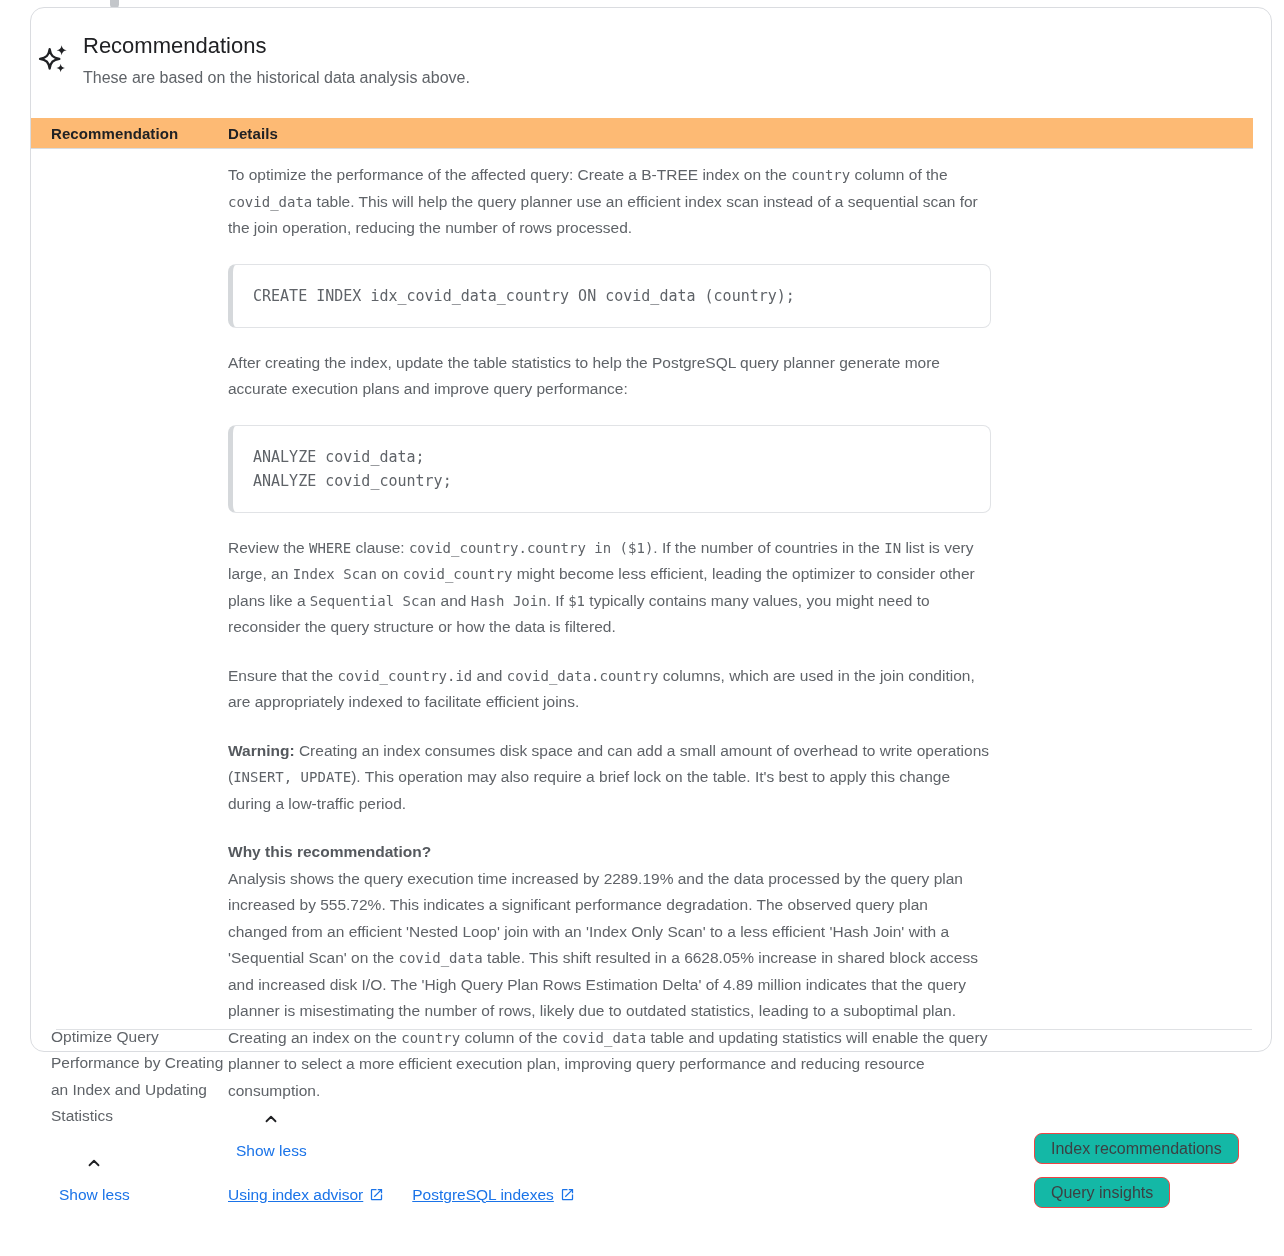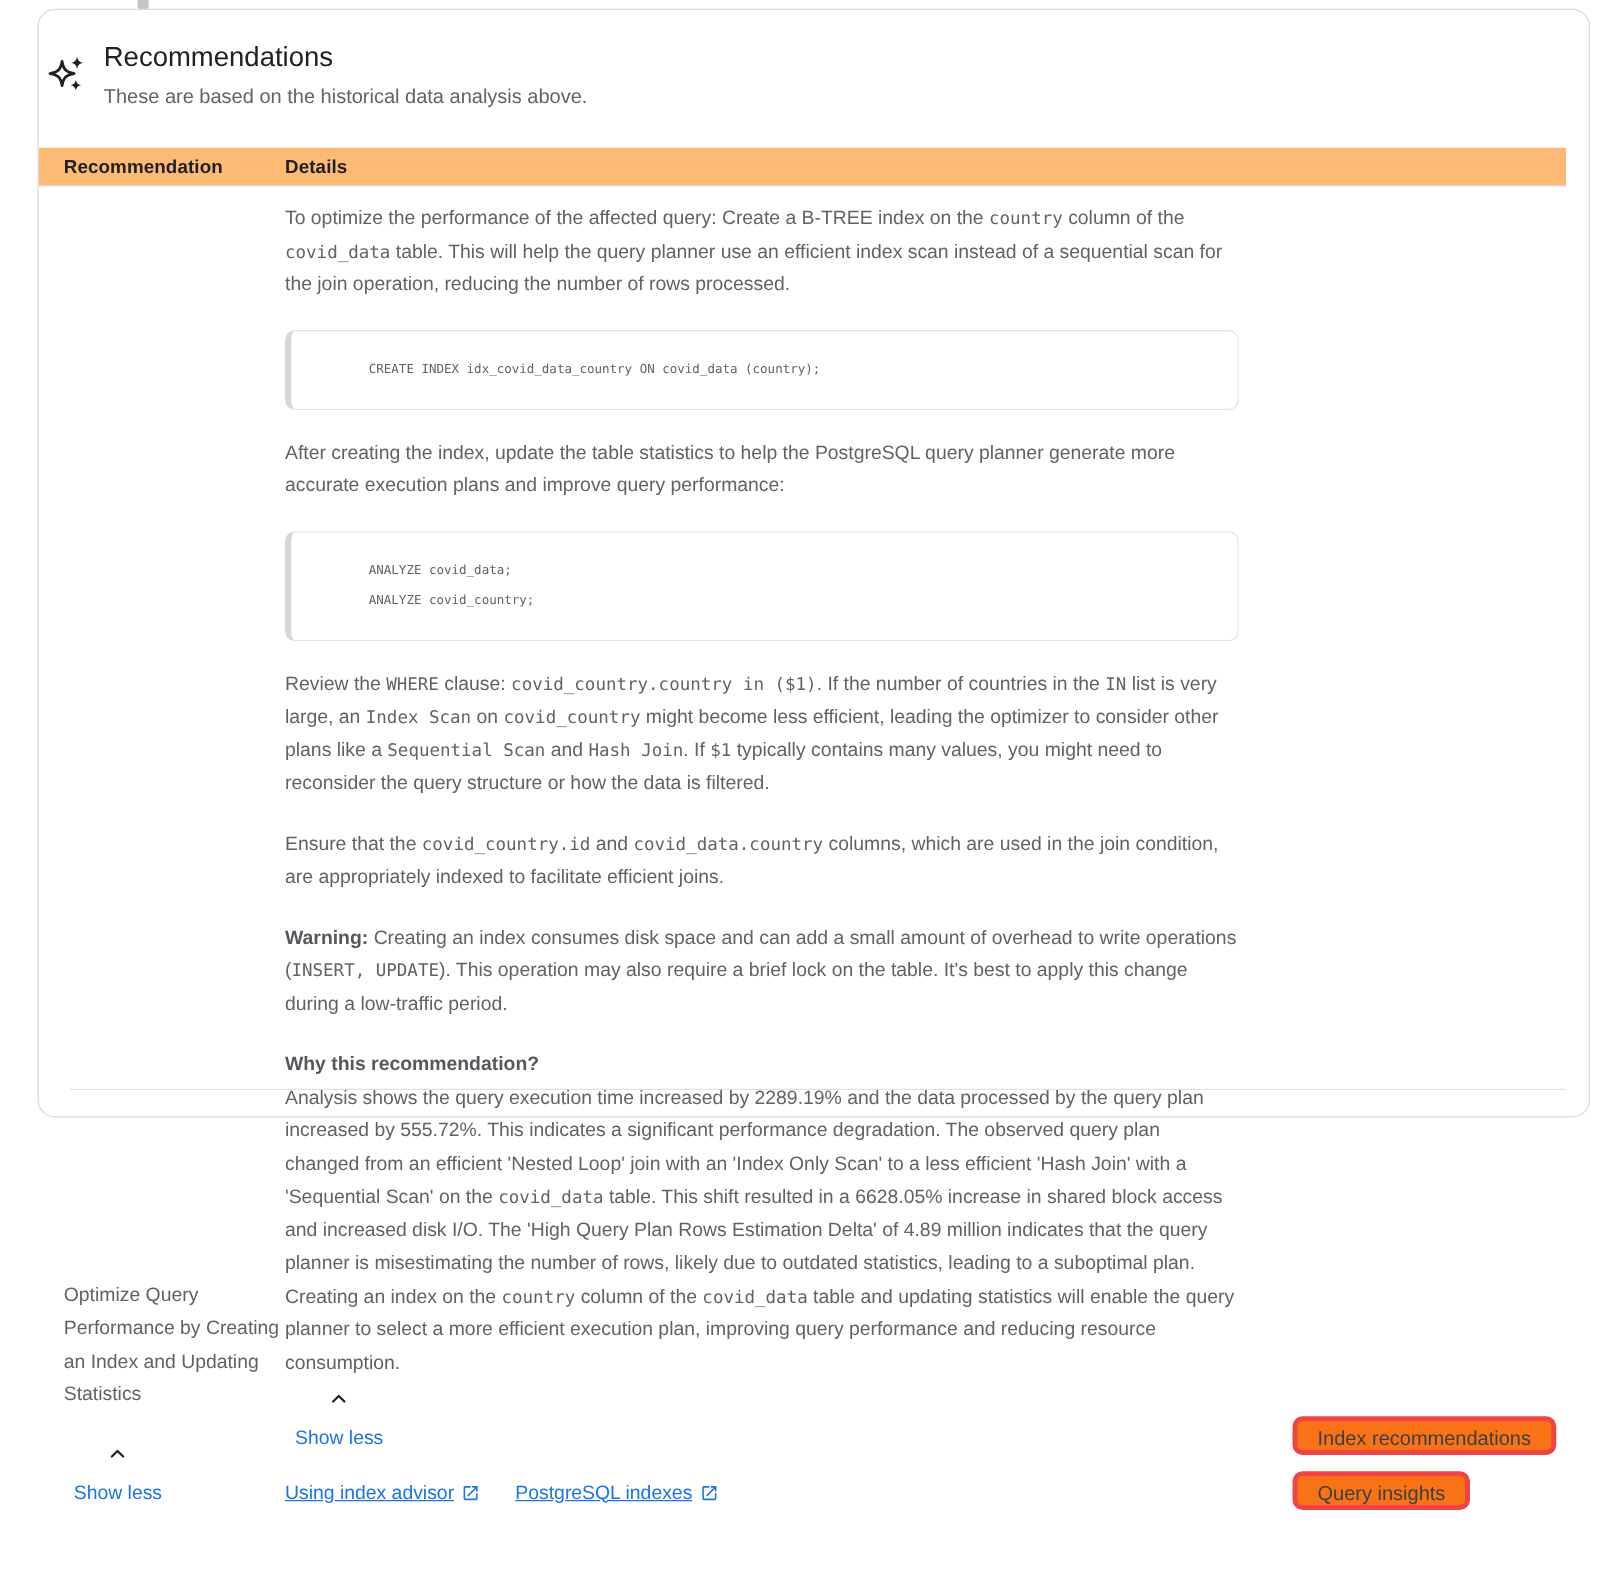--- a/index.html
+++ b/index.html
@@ -7,21 +7,21 @@
   body {
     width:1284px; height:1256px; background:#ffffff; position:relative;
     font-family:"Liberation Sans","DejaVu Sans",sans-serif;
     color:#5f6368; overflow:hidden;
   }
   .scroll-fragment {
     position:absolute; left:110px; top:0; width:9px; height:9px;
     background:#c3c6ca; border-radius:0 0 5px 5px;
   }
   .card {
-    position:absolute; left:30px; top:7px; width:1242px; height:887px;
+    position:absolute; left:30px; top:7px; width:1242px; height:1045px;
     background:#fff; border:1px solid #dadce0; border-radius:14px;
   }
   
   .card-header { display:flex; align-items:flex-start; padding:24px 0 0 6px; }
   .sparkle { width:32px; height:35px; margin:9px 6px 0 0; flex:none; }
   .header-text { margin-left:8px; }
   .title { font-size:22px; line-height:28px; color:#202124; font-weight:400; }
   .subtitle { font-size:16px; line-height:22px; color:#5f6368; margin-top:7px; }
   
   .table-wrap {
@@ -43,23 +43,23 @@
     font-size:15.5px; line-height:26.5px; color:#5f6368;
   }
   .col-actions {
     margin-left:36px; padding-top:14px;
     display:flex; flex-direction:column; align-items:flex-start; gap:13px;
   }
   .para { width:763px; margin:0 0 22px 0; }
   .codeblock {
     width:763px; margin:0 0 22px 0;
     border:1px solid #e1e3e6; border-left:5px solid #d5d8db; border-radius:8px;
-    padding:19px 20px 19px 62px;
+    padding:19px 20px 19px 20px;
     font-family:"DejaVu Sans Mono","Liberation Mono",monospace;
-    font-size:10px; line-height:24px; color:#5f6368; white-space:pre;
+    font-size:15px; line-height:24px; color:#5f6368; white-space:pre;
   }
   .icode {
     font-family:"DejaVu Sans Mono","Liberation Mono",monospace;
     font-size:14px; color:#5f6368;
   }
   .bld { font-weight:700; color:#55595e; }
   .why-block { margin-bottom:0; }
   .show-less {
     display:inline-flex; align-items:center; gap:10px;
     color:#1a73e8; font-size:15.5px; cursor:pointer; font-weight:400;flex-direction:column;
@@ -68,21 +68,21 @@
   .sl-rec { margin:24px 0 0 8px; }
   .sl-det { margin:6px 0 9px 8px; }
   .links-row { display:flex; gap:28px; margin-top:8px; }
   .ext-link {
     display:inline-flex; align-items:center; gap:6px;
     color:#1a73e8; font-size:15.5px; text-decoration:underline; cursor:pointer;
   }
   .ext-link svg { flex:none; text-decoration:none; }
   .chip-btn {
     display:inline-block; white-space:nowrap;
-    background:#f97316; border:4px solid #ef4444; border-radius:8px;
+    background:#14b8a6; border:1px solid #ef4444; border-radius:8px;
     height:31px; line-height:29px; padding:0 16px;
     font-family:"Liberation Sans","DejaVu Sans",sans-serif;
     font-size:16px; color:#3c4043; cursor:pointer;
   }
   .bottom-divider {
     position:absolute; left:25px; right:19px; bottom:21px;
     height:1px; background:#dfe1e4;
   }
 </style>
 </head>

